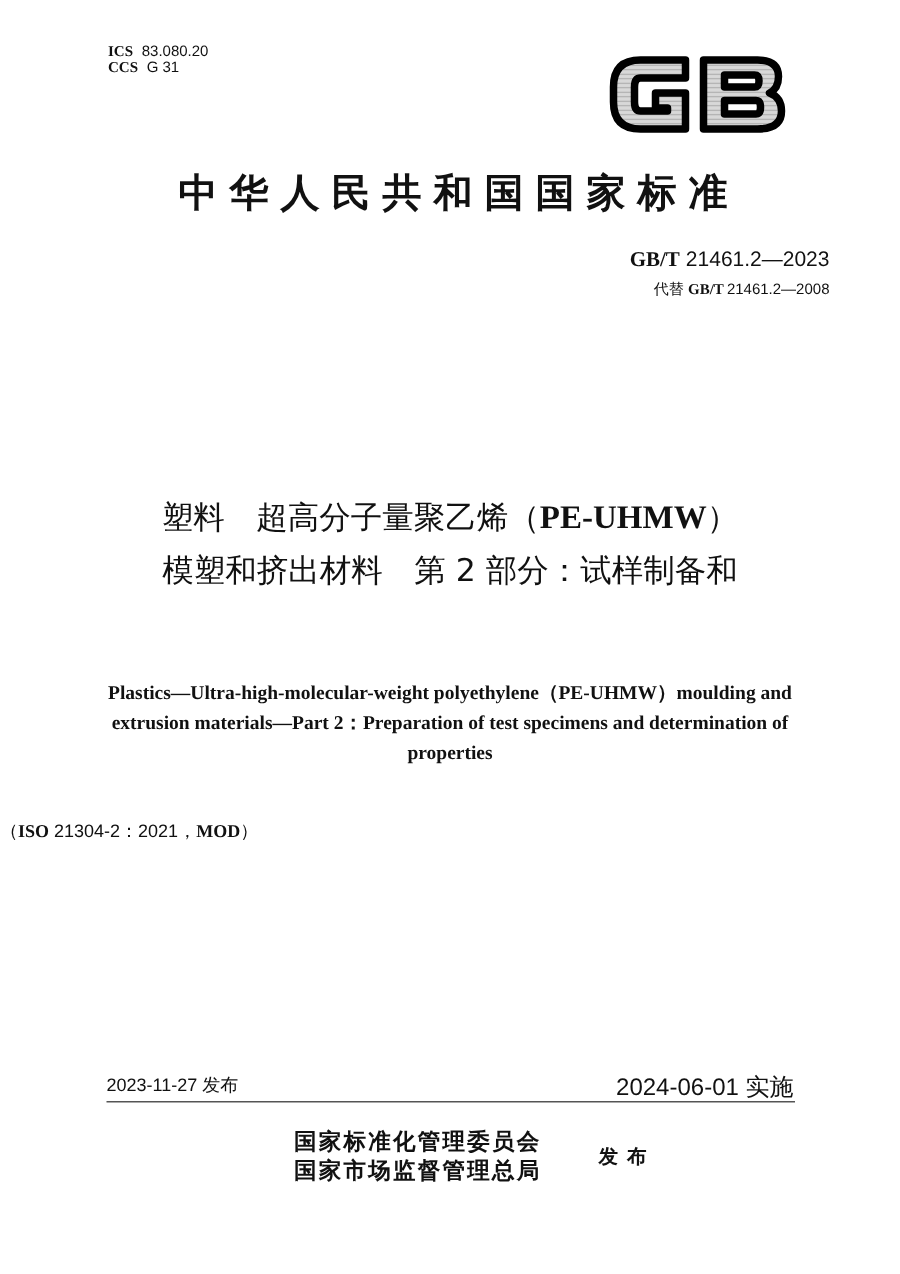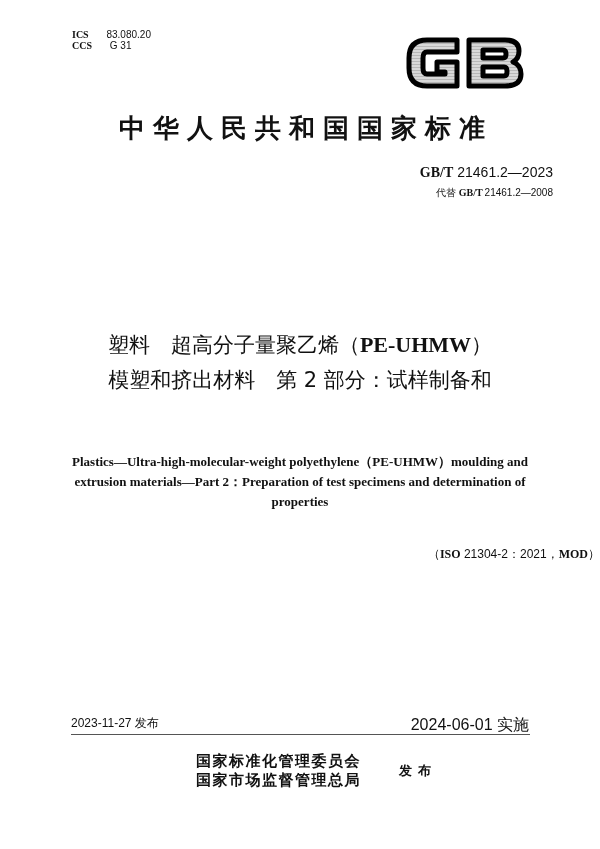--- a/index.html
+++ b/index.html
@@ -21,21 +21,21 @@
     .codes {
       left: 72px;
       top: 29px;
       font-size: 10px;
       line-height: 11px;
       font-family: "Liberation Sans", sans-serif;
     }
     .codes .lbl {
       font-family: "Liberation Serif", serif;
       font-weight: bold;
-      margin-right: 15px;
+      margin-right: 3px;
     }
 
     
     .gb-logo {
       left: 405px;
       top: 36px;
       width: 120px;
       height: 54px;
     }
 
@@ -105,21 +105,21 @@
       font-weight: bold;
       font-size: 13px;
       line-height: 20px;
     }
 
     
     .iso-ref {
       left: 0;
       width: 600px;
       top: 546px;
-      text-align: right;
+      text-align: left;
       font-size: 12px;
       font-family: "Liberation Sans", sans-serif;
     }
     .iso-ref .b {
       font-family: "Liberation Serif", serif;
       font-weight: bold;
     }
 
     
     .date-left {

